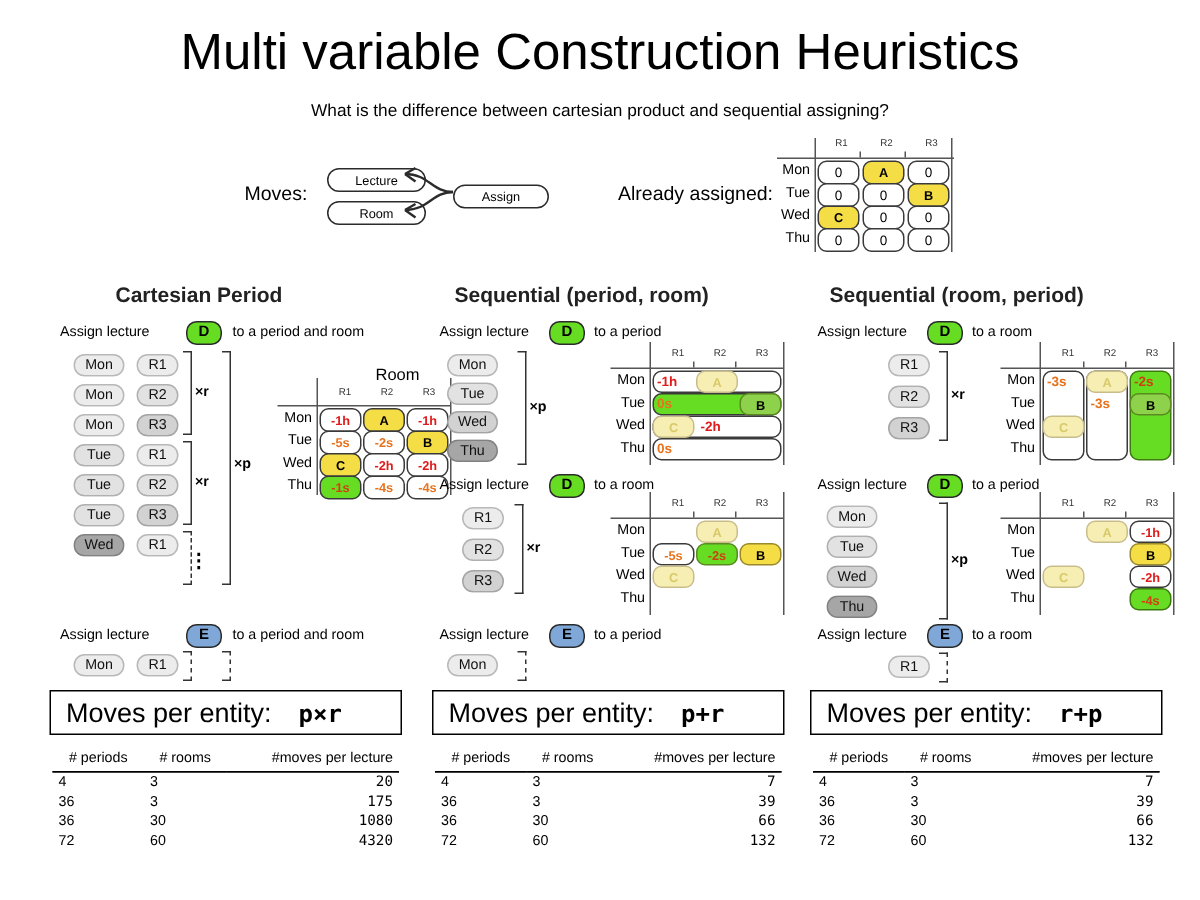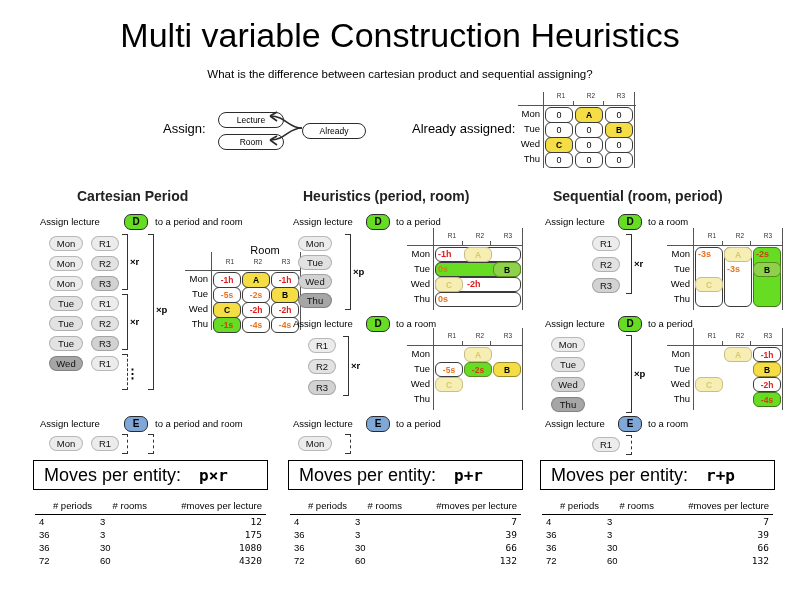--- a/index.html
+++ b/index.html
@@ -84,37 +84,37 @@
   .movebox{
     position:absolute;border:1.5px solid #000;background:#fff;
     height:30px;box-sizing:border-box;
     display:flex;align-items:center;
   }
   .movebox .mlabel{font-size:18px;padding-left:10px;}
   .movebox .mform{font-size:16px;font-weight:bold;font-family:"DejaVu Sans Mono",monospace;padding-left:18px;}
 
   table.stats{position:absolute;border-collapse:collapse;font-size:9.5px;}
   table.stats th{
-    font-weight:normal;text-align:right;padding:2px 4px 3px 4px;
+    font-weight:normal;text-align:center;padding:2px 4px 3px 4px;
     border-bottom:1.3px solid #000;white-space:nowrap;
   }
   table.stats th.num{text-align:right;}
   table.stats td{padding:1px 4px;white-space:nowrap;}
   table.stats td.num{text-align:right;font-family:"DejaVu Sans Mono",monospace;font-size:9.5px;}
 </style>
 </head>
 <body>
 
 <div class="abs" id="title">Multi variable Construction Heuristics</div>
 <div class="abs" id="subtitle">What is the difference between cartesian product and sequential assigning?</div>
 
-<div class="abs" id="model-label">Assign:</div>
+<div class="abs" id="model-label">Moves:</div>
 <div class="abs node" style="top:112px;left:218px;width:52px;">Lecture</div>
 <div class="abs node" style="top:134px;left:218px;width:52px;">Room</div>
-<div class="abs node" style="top:123px;left:302px;width:50px;">Already</div>
+<div class="abs node" style="top:123px;left:302px;width:50px;">Assign</div>
 <svg class="conn" style="left:262px;top:110px;width:48px;height:48px;">
   <path d="M 40 18 C 26 18 24 6 8 6" stroke="#2b2b2b" stroke-width="1.6" fill="none"></path>
   <path d="M 40 18 C 26 18 24 30 8 30" stroke="#2b2b2b" stroke-width="1.6" fill="none"></path>
   <path d="M 8 6 L 15 2 M 8 6 L 15 11" stroke="#2b2b2b" stroke-width="1.6" fill="none"></path>
   <path d="M 8 30 L 15 26 M 8 30 L 15 35" stroke="#2b2b2b" stroke-width="1.6" fill="none"></path>
 </svg>
 
 <div class="abs" id="assigned-label">Already assigned:</div>
 <div class="grid" style="left:540px;top:92px;">
   <div class="colhdr" style="left:8px;top:0px;width:26px;">R1</div>
@@ -203,21 +203,21 @@
 <div class="assign" style="left:40px;top:418px;">
   <span>Assign lecture</span>
 </div>
 <div class="lect blue" style="left:124px;top:416px;">E</div>
 <div class="assign" style="left:155px;top:418px;">to a period and room</div>
 <div class="pill p1" style="left:49px;top:436px;width:32px;">Mon</div>
 <div class="pill p1" style="left:91px;top:436px;width:26px;">R1</div>
 <div class="brk dashed" style="left:122px;top:434px;height:18px;"></div>
 <div class="brk dashed" style="left:148px;top:434px;height:18px;"></div>
 
-<div class="colhead" style="left:303px;top:188px;">Heuristics (period, room)</div>
+<div class="colhead" style="left:303px;top:188px;">Sequential (period, room)</div>
 <div class="assign" style="left:293px;top:216px;">Assign lecture</div>
 <div class="lect green" style="left:366px;top:214px;">D</div>
 <div class="assign" style="left:396px;top:216px;">to a period</div>
 
 <div class="pill p1" style="left:298px;top:236px;width:32px;">Mon</div>
 <div class="pill p2" style="left:298px;top:255px;width:32px;">Tue</div>
 <div class="pill p3" style="left:298px;top:274px;width:32px;">Wed</div>
 <div class="pill p4" style="left:298px;top:293px;width:32px;">Thu</div>
 <div class="brk" style="left:345px;top:234px;height:74px;"></div>
 <div class="mult" style="left:353px;top:266px;">×p</div>
@@ -366,21 +366,21 @@
       <tr>
     <th># periods</th>
     <th># rooms</th>
     <th class="num">#moves per lecture</th>
   </tr>
     </thead>
   <tbody>
     <tr>
         <td>4</td>
         <td>3</td>
-        <td class="num">12</td>
+        <td class="num">20</td>
       </tr>
     <tr>
         <td>36</td>
         <td>3</td>
         <td class="num">175</td>
       </tr>
     <tr>
         <td>36</td>
         <td>30</td>
         <td class="num">1080</td>

